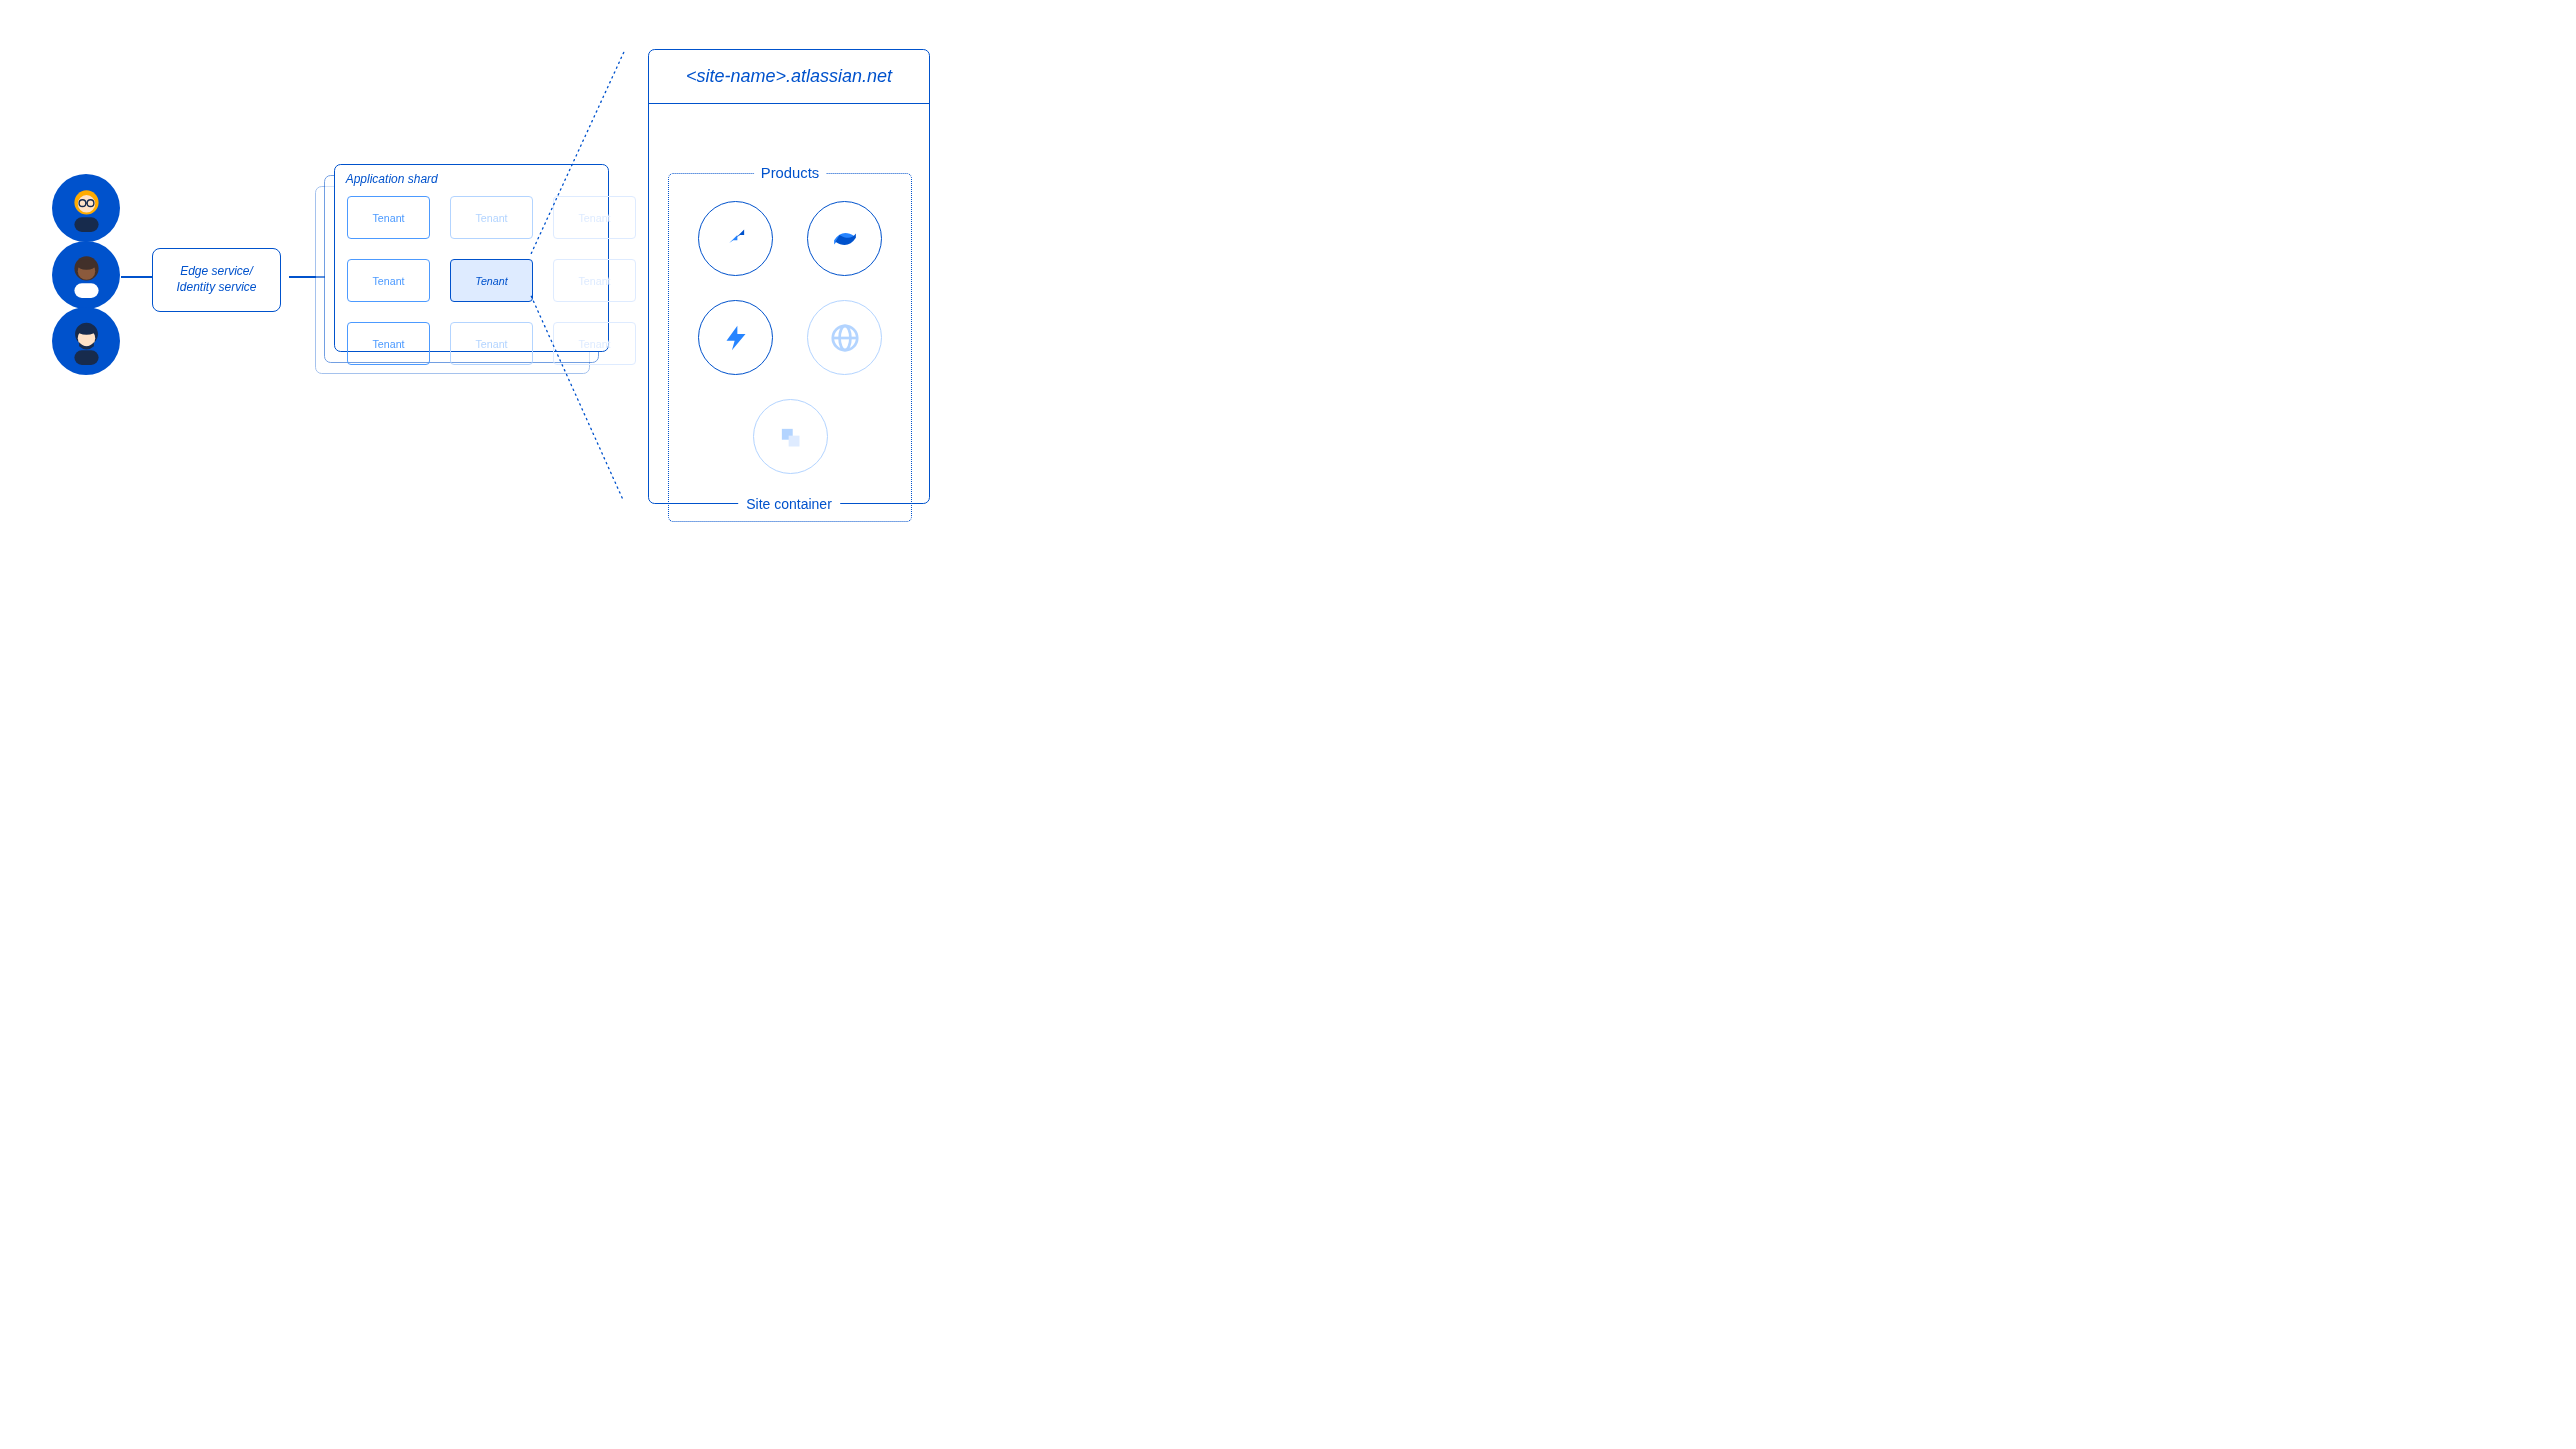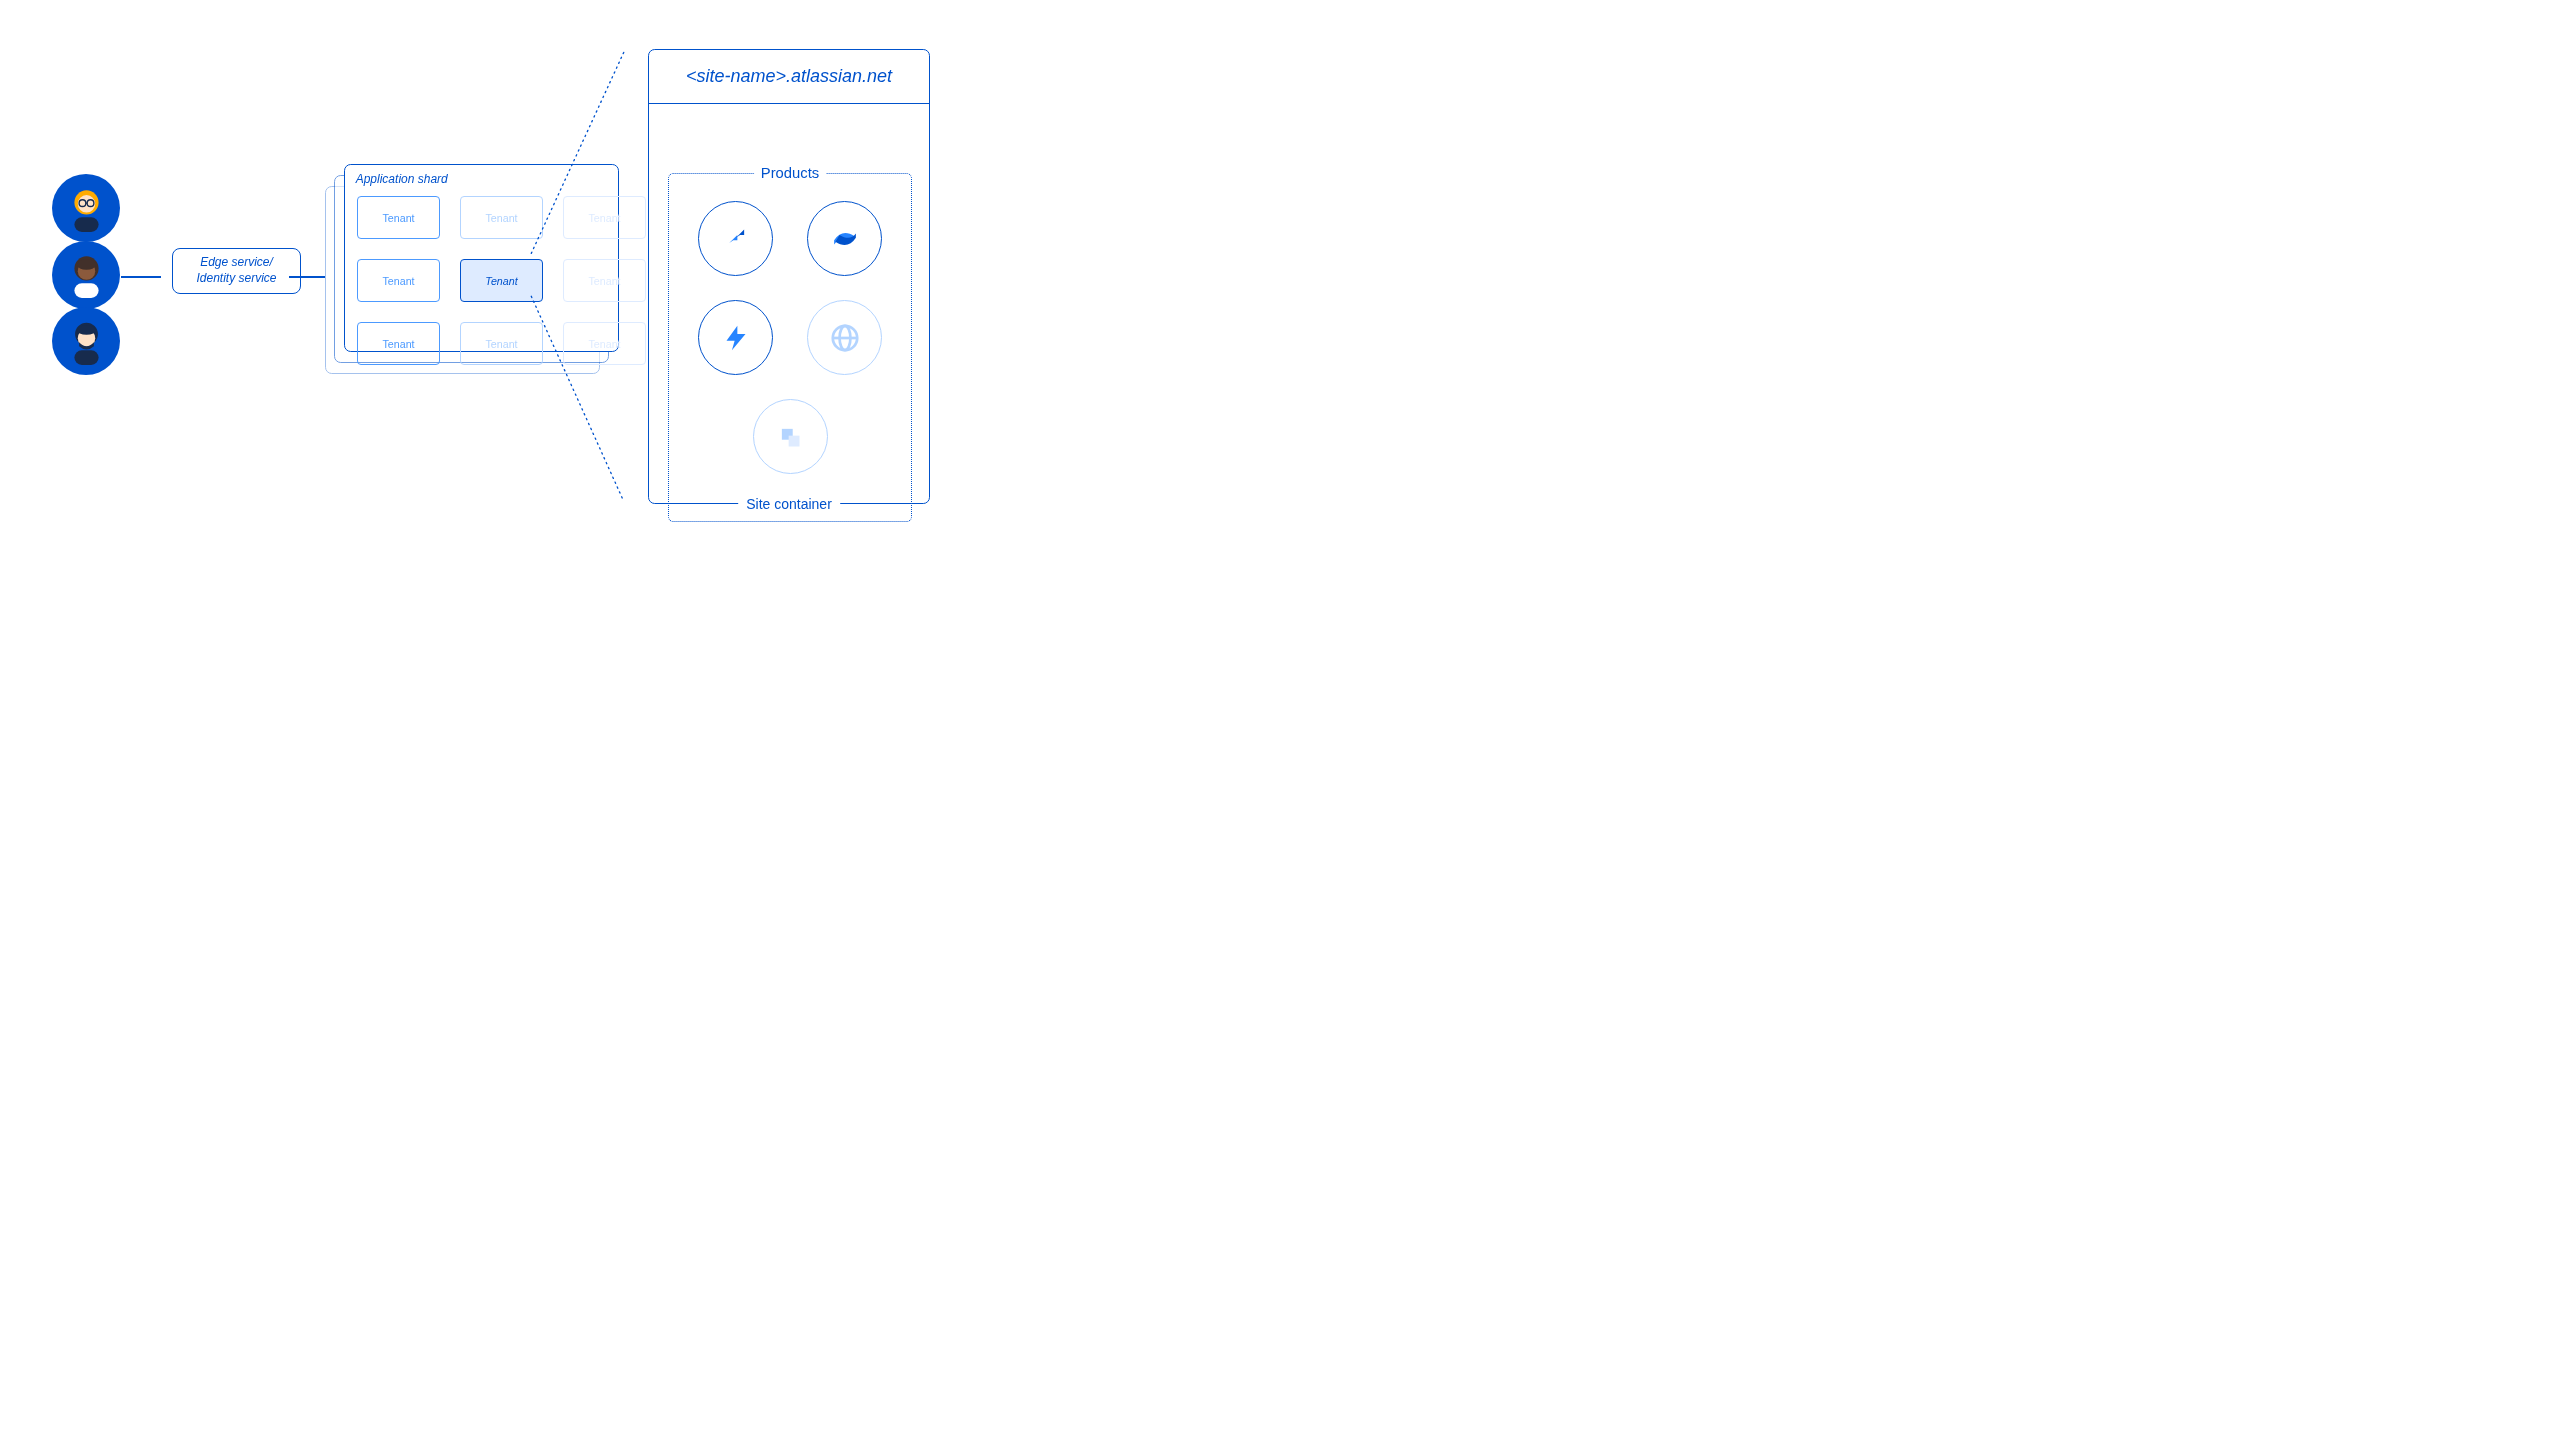--- a/index.html
+++ b/index.html
@@ -28,24 +28,24 @@
     background: #0052CC;
     display: flex;
     align-items: center;
     justify-content: center;
     margin-bottom: -1.3px;
   }
 
   
   .edge-box {
     position: absolute;
-    left: 172px;
+    left: 152px;
     top: 248px;
     width: 129px;
-    height: 46px;
+    height: 64px;
     border: 1.7px solid #0052CC;
     border-radius: 8px;
     display: flex;
     align-items: center;
     justify-content: center;
     text-align: center;
     color: #0052CC;
     font-size: 12px;
     font-style: italic;
     font-weight: 500;
@@ -58,21 +58,21 @@
     position: absolute;
     background: #0052CC;
     height: 1.7px;
   }
   .line1 { left: 121px; top: 276px; width: 40px; }
   .line2 { left: 289px; top: 276px; width: 36px; }
 
   
   .shard-stack {
     position: absolute;
-    left: 325px;
+    left: 315px;
     top: 164px;
     width: 297px;
     height: 156px;
     text-decoration: underline;
   }
   .shard-card {
     position: absolute;
     border: 1.7px solid #0052CC;
     border-radius: 6.7px;
     background: #fff;

